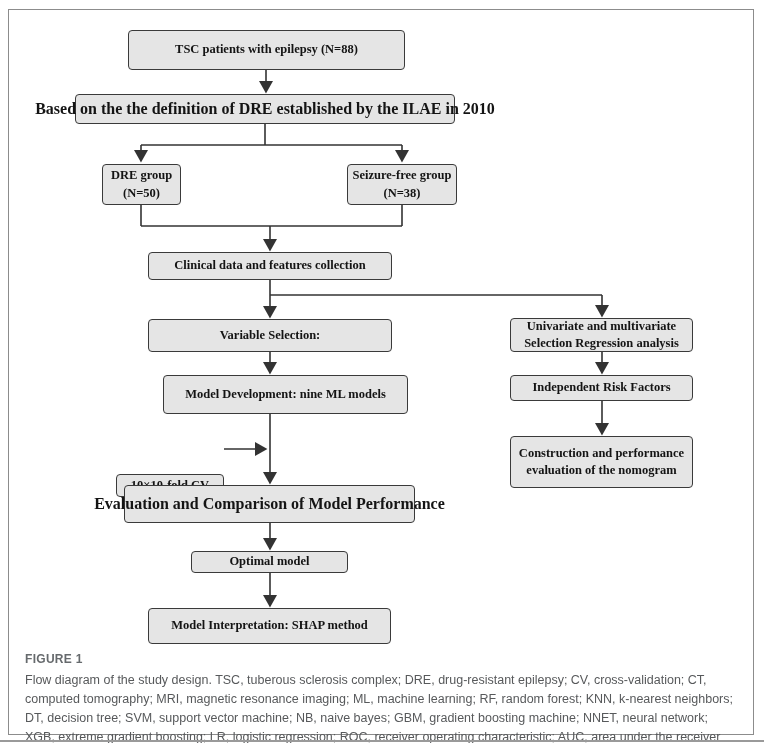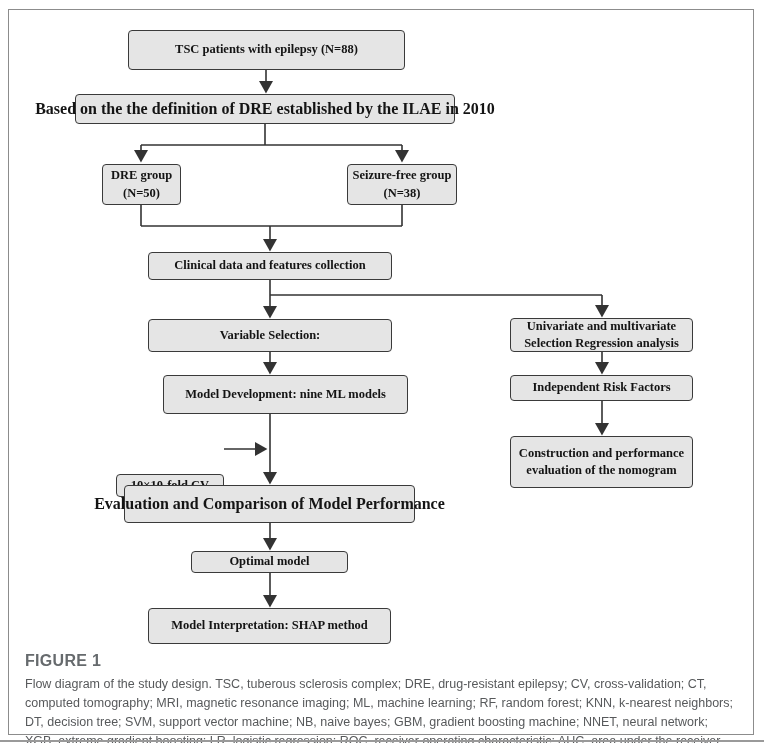--- a/index.html
+++ b/index.html
@@ -9,21 +9,21 @@
        border:1.5px solid #8c8c8c;background:#ffffff;box-sizing:border-box;}
   .diagram{position:absolute;left:0;top:0;width:764px;height:743px;}
   svg.connectors{position:absolute;left:0;top:0;}
   .node{position:absolute;background:#e5e5e5;border:1.7px solid #3a3a3a;
        border-radius:4px;box-sizing:border-box;
        display:flex;flex-direction:column;align-items:center;justify-content:center;
        text-align:center;font-family:"Liberation Serif",serif;font-weight:bold;
        font-size:12.5px;line-height:1.4;color:#141414;white-space:nowrap;}
   .node.small{font-size:16px;}
   .caption{position:absolute;left:25px;top:652px;width:716px;}
-  .caption-label{font-size:16px;font-weight:bold;color:#666a6d;letter-spacing:.3px;}
+  .caption-label{font-size:12px;font-weight:bold;color:#666a6d;letter-spacing:.3px;}
   .caption-text{margin-top:5px;font-size:12.5px;line-height:1.52;color:#57595b;}
   .bottom-rule{position:absolute;left:0;top:740px;width:764px;height:2px;
        background:#9a9a9a;}
 </style>
 </head>
 <body>
 
 <div class="figure-panel"></div>
 
 <div class="diagram">

